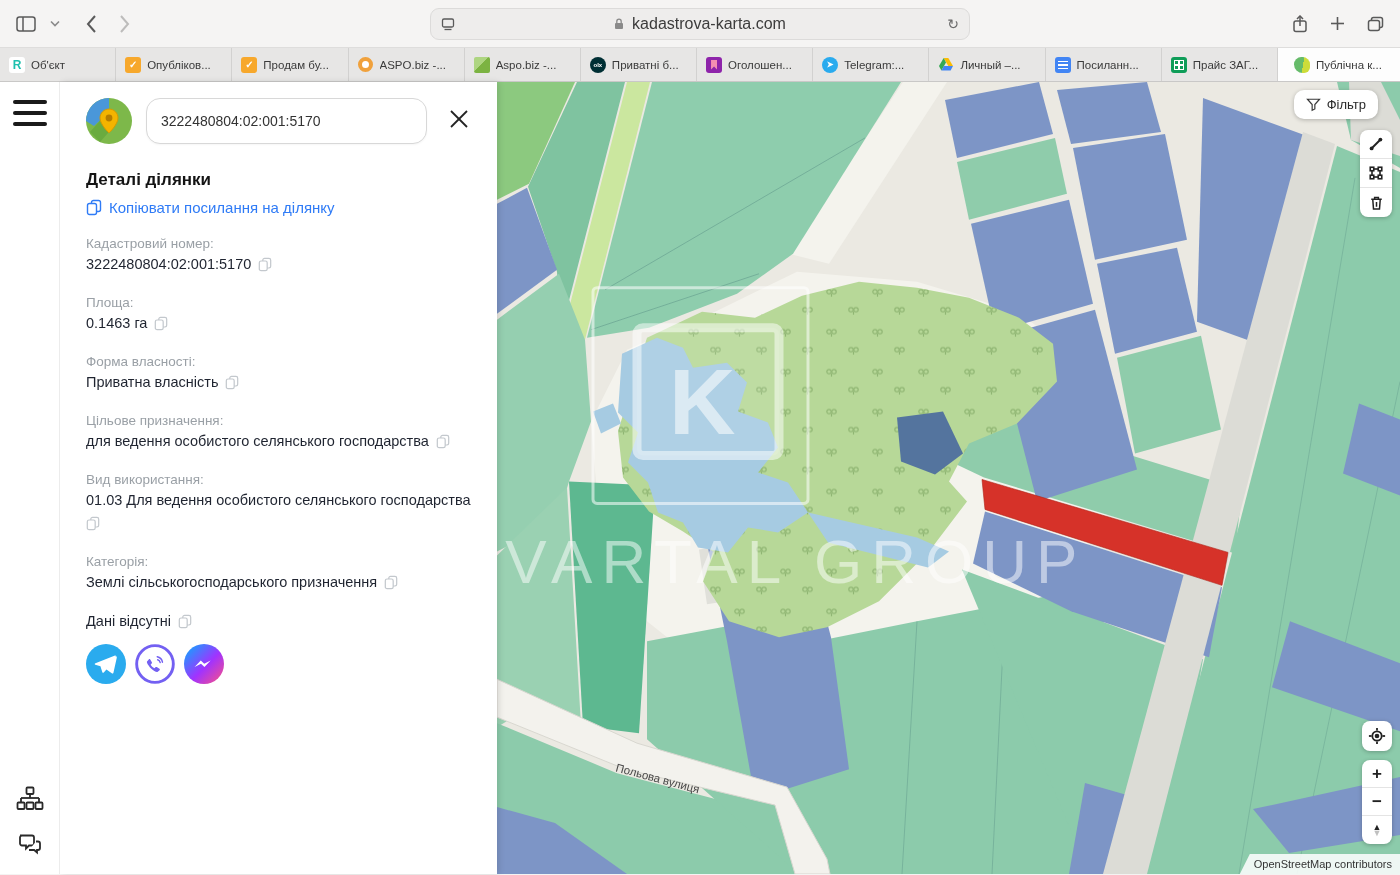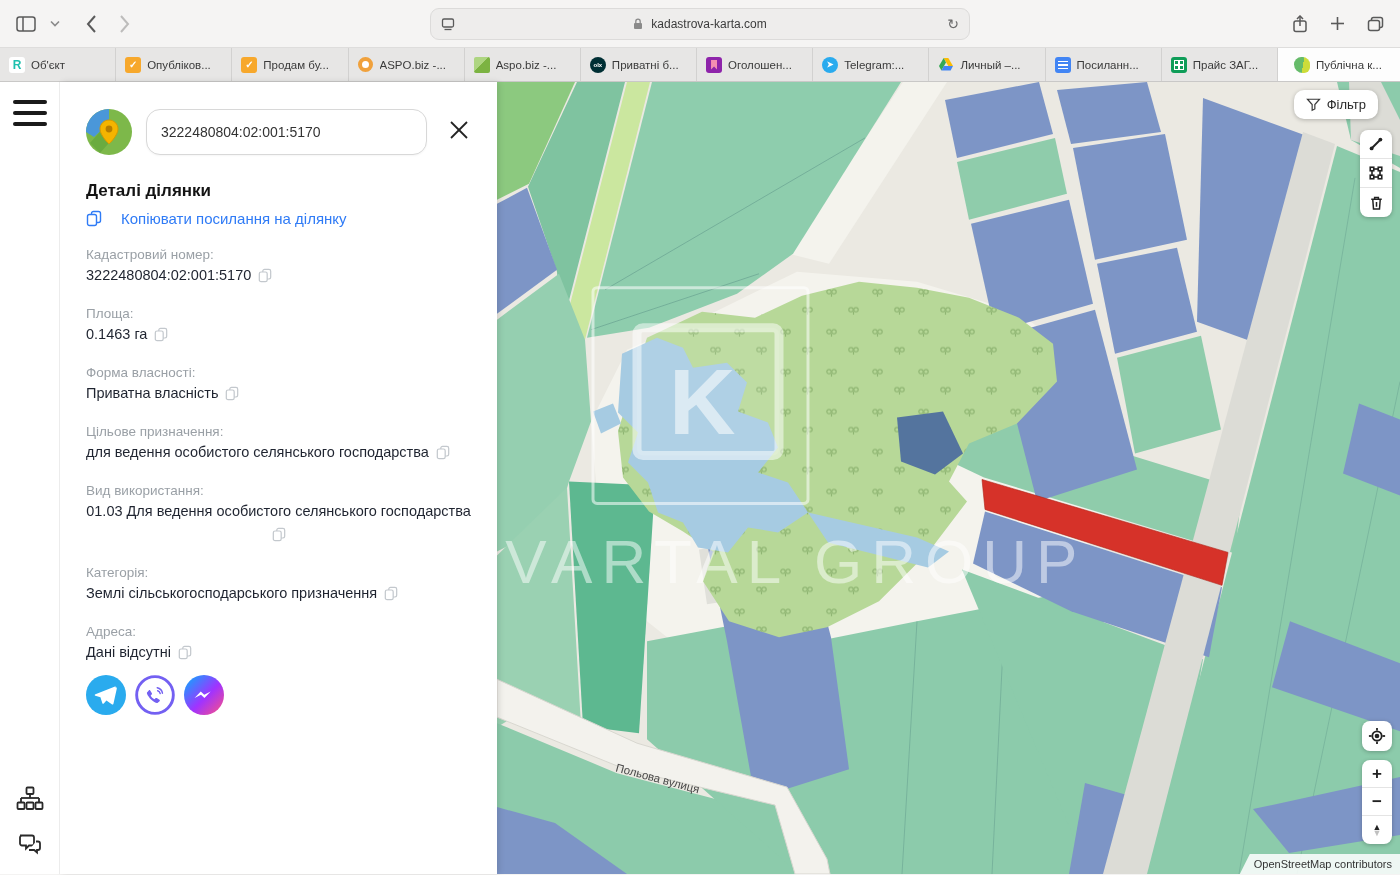--- a/index.html
+++ b/index.html
@@ -4,21 +4,21 @@
 <style>
   * { margin:0; padding:0; box-sizing:border-box; }
   html,body { width:1400px; height:875px; overflow:hidden; font-family:"Liberation Sans", sans-serif; background:#f4f3f2; }
 
   
   .topbar { height:48px; background:#f5f4f3; border-bottom:1px solid #dedddc; display:flex; align-items:center; padding:0 16px; }
   .topbar .nav-group { display:flex; align-items:center; gap:14px; width:200px; }
   .icon-btn { display:flex; align-items:center; justify-content:center; color:#5a5a5a; background:none; border:none; cursor:pointer; }
   .icon-btn.disabled { color:#bdbcbb; }
   .url-pill { flex:0 0 540px; margin:0 auto; height:32px; background:#eeedec; border:1px solid #dcdbda; border-radius:9px; display:flex; align-items:center; padding:0 10px; position:relative; }
-  .url-center { position:absolute; left:0; right:0; display:flex; align-items:center; justify-content:center; gap:8px; color:#3c3c3c; font-size:12px; pointer-events:none; }
+  .url-center { position:absolute; left:0; right:0; display:flex; align-items:center; justify-content:center; gap:8px; color:#3c3c3c; font-size:16px; pointer-events:none; }
   .url-reload { margin-left:auto; z-index:2; }
   .right-group { display:flex; align-items:center; gap:22px; width:200px; justify-content:flex-end; }
 
   
   .tabstrip { height:34px; background:#e7e6e5; border-bottom:1px solid #c9c8c7; display:flex; }
   .tab { flex:1 1 0; min-width:0; display:flex; align-items:center; padding:0 9px; border-right:1px solid #d2d1d0; background:#e7e6e5; cursor:pointer; }
   .tab.active { background:#fdfdfd; border-right:none;padding-left:16px; }
   .tab-label { font-size:11.5px; color:#3a3a3a; white-space:nowrap; overflow:hidden; margin-left:6px; }
   .fav { width:16px; height:16px; flex:0 0 16px; display:flex; align-items:center; justify-content:center; font-weight:bold; }
   .fav-r { background:#fff; color:#1fc0ae; font-size:12px; border-radius:3px; }
@@ -39,28 +39,28 @@
       repeating-linear-gradient(90deg,#fff 0 1.2px, transparent 1.2px 4.5px); }
   .fav-kad { background:linear-gradient(100deg,#66bb6a 0 55%,#cddc39 55% 100%); border-radius:50% 50% 40% 60%; }
 
   
   .main { display:flex; height:792px; position:relative; }
   .leftstrip { width:60px; background:#fff; border-right:1px solid #ececec; display:flex; flex-direction:column; align-items:center; position:relative; z-index:5; }
   .hamburger { margin-top:18px; width:34px; height:26px; display:flex; flex-direction:column; justify-content:space-between; cursor:pointer; }
   .hamburger span { height:4px; background:#1a1a1a; border-radius:2px; }
   .strip-bottom { margin-top:auto; margin-bottom:14px; display:flex; flex-direction:column; gap:16px; align-items:center; }
 
-  .panel { width:437px; background:#fff; position:relative; z-index:4; box-shadow:2px 0 6px rgba(0,0,0,.12); padding:27px 26px 0 26px; }
+  .panel { width:437px; background:#fff; position:relative; z-index:4; box-shadow:2px 0 6px rgba(0,0,0,.12); padding:16px 26px 0 26px; }
   .panel-top { display:flex; align-items:center; gap:14px; }
   .logo { width:46px; height:46px; flex:0 0 46px; }
   .search-box { flex:1; height:46px; border:1px solid #d8d8d8; border-radius:14px; font-size:14px; color:#333; padding:0 14px; outline:none; background:#fff; box-shadow:0 1px 2px rgba(0,0,0,.04); }
   .close-x { margin-left:6px; cursor:pointer; color:#222; }
 
   .details-heading { font-size:17px; font-weight:bold; color:#141414; margin-top:26px; }
-  .copy-link { display:flex; align-items:center; gap:19px; margin-top:9px; color:#2f7bf6; font-size:15px; cursor:pointer; }
+  .copy-link { display:flex; align-items:center; gap:7px; margin-top:9px; color:#2f7bf6; font-size:15px; cursor:pointer; }
   .field { margin-top:20px; }
   .field .flabel { font-size:13.5px; color:#9aa0a6; }
   .field .fvalue { font-size:14.5px; color:#1f2430; margin-top:5px; display:flex; align-items:flex-start; gap:7px; flex-wrap:wrap; }
   .copy-mini { flex:0 0 auto; color:#c3c8cd; cursor:pointer; margin-top:1px; }
   .share-heading { font-size:18px; font-weight:bold; color:#141414; margin-top:24px; }
   .share-row { display:flex; gap:9px; margin-top:12px; }
   .share-btn { width:40px; height:40px; border-radius:50%; cursor:pointer; }
 
   
   .map { flex:1; position:relative; overflow:hidden; background:#ebe9e2; }
@@ -301,40 +301,39 @@
       <div class="fvalue">
           <span>для ведення особистого селянського господарства</span>
         <span class="copy-mini"><svg width="14" height="15" viewBox="0 0 16 17" fill="none" stroke="#c3c8cd" stroke-width="1.4">
               <rect x="5.5" y="1.5" width="9" height="11" rx="2"></rect>
               <rect x="1.5" y="4.5" width="9" height="11" rx="2" fill="#fff"></rect>
             </svg></span>
         </div>
     </div>
     <div class="field">
       <div class="flabel">Вид використання:</div>
-      <div class="fvalue" style="flex-direction:column;align-items:center;">
+      <div class="fvalue" style="flex-direction:row;align-items:flex-end;">
           <span>01.03 Для ведення особистого селянського господарства</span>
         <span class="copy-mini"><svg width="14" height="15" viewBox="0 0 16 17" fill="none" stroke="#c3c8cd" stroke-width="1.4">
               <rect x="5.5" y="1.5" width="9" height="11" rx="2"></rect>
               <rect x="1.5" y="4.5" width="9" height="11" rx="2" fill="#fff"></rect>
             </svg></span>
         </div>
     </div>
     <div class="field">
       <div class="flabel">Категорія:</div>
       <div class="fvalue">
           <span>Землі сільськогосподарського призначення</span>
         <span class="copy-mini"><svg width="14" height="15" viewBox="0 0 16 17" fill="none" stroke="#c3c8cd" stroke-width="1.4">
               <rect x="5.5" y="1.5" width="9" height="11" rx="2"></rect>
               <rect x="1.5" y="4.5" width="9" height="11" rx="2" fill="#fff"></rect>
             </svg></span>
         </div>
     </div>
     <div class="field">
-      <div class="flabel">Адреса:</div>
       <div class="fvalue">
           <span>Дані відсутні</span>
         <span class="copy-mini"><svg width="14" height="15" viewBox="0 0 16 17" fill="none" stroke="#c3c8cd" stroke-width="1.4">
               <rect x="5.5" y="1.5" width="9" height="11" rx="2"></rect>
               <rect x="1.5" y="4.5" width="9" height="11" rx="2" fill="#fff"></rect>
             </svg></span>
         </div>
     </div>
 
     <div class="share-row">

